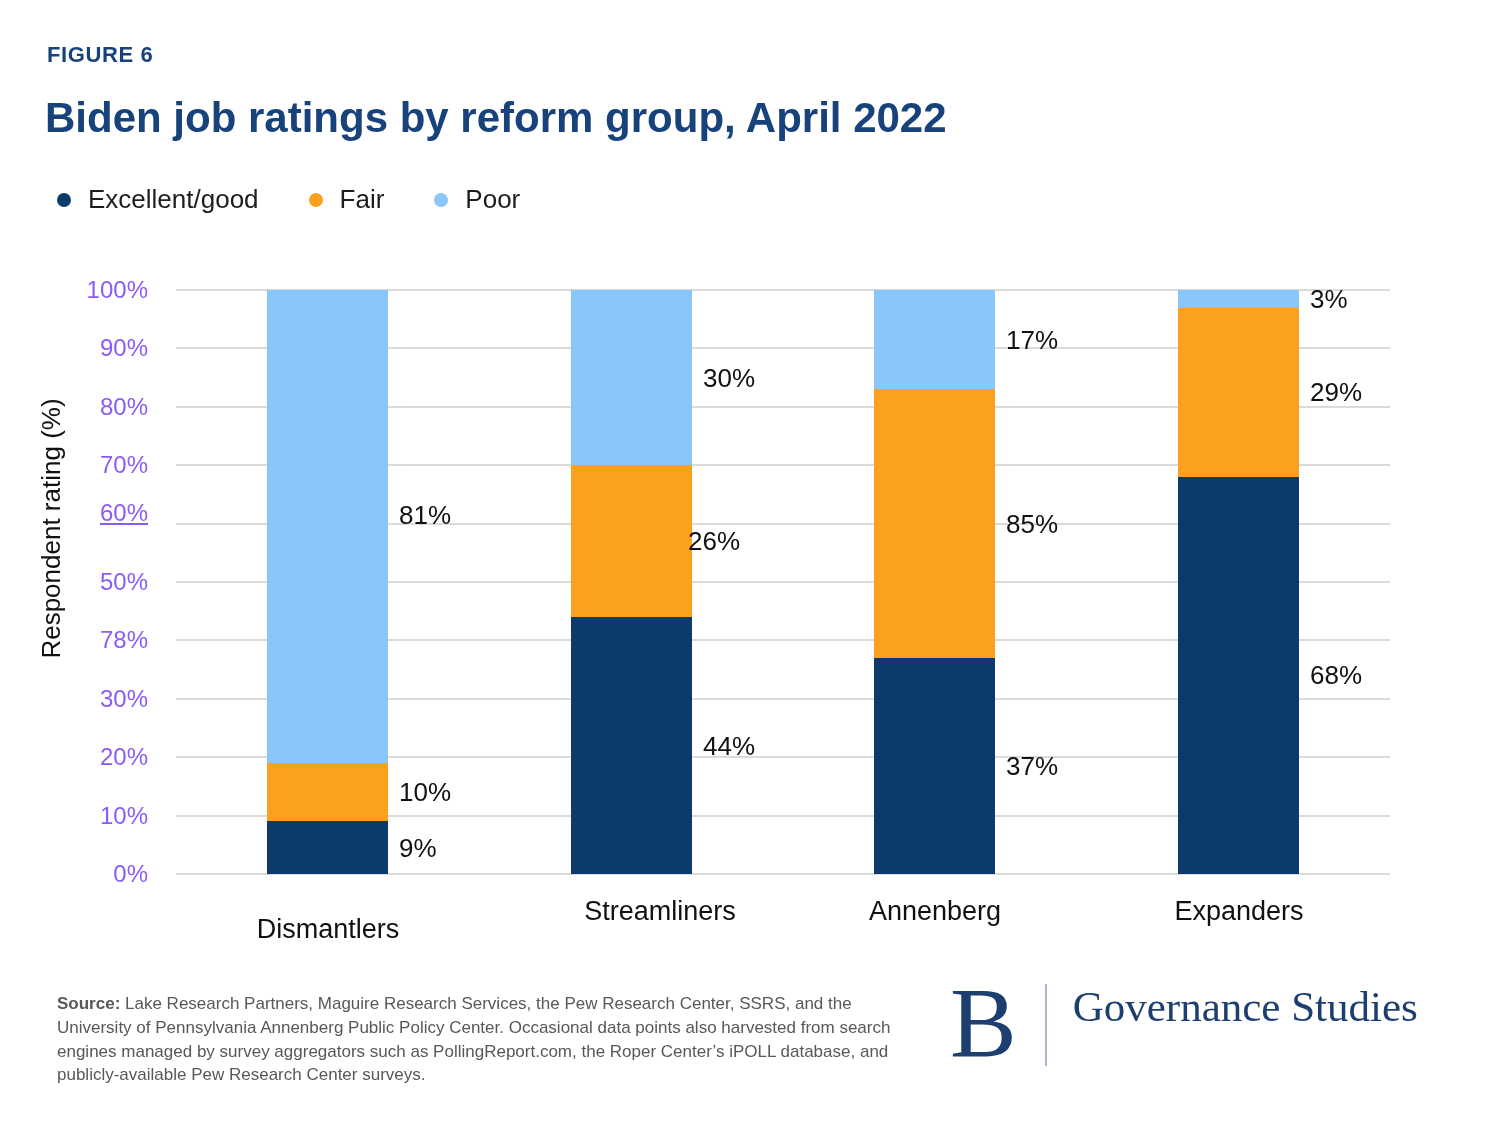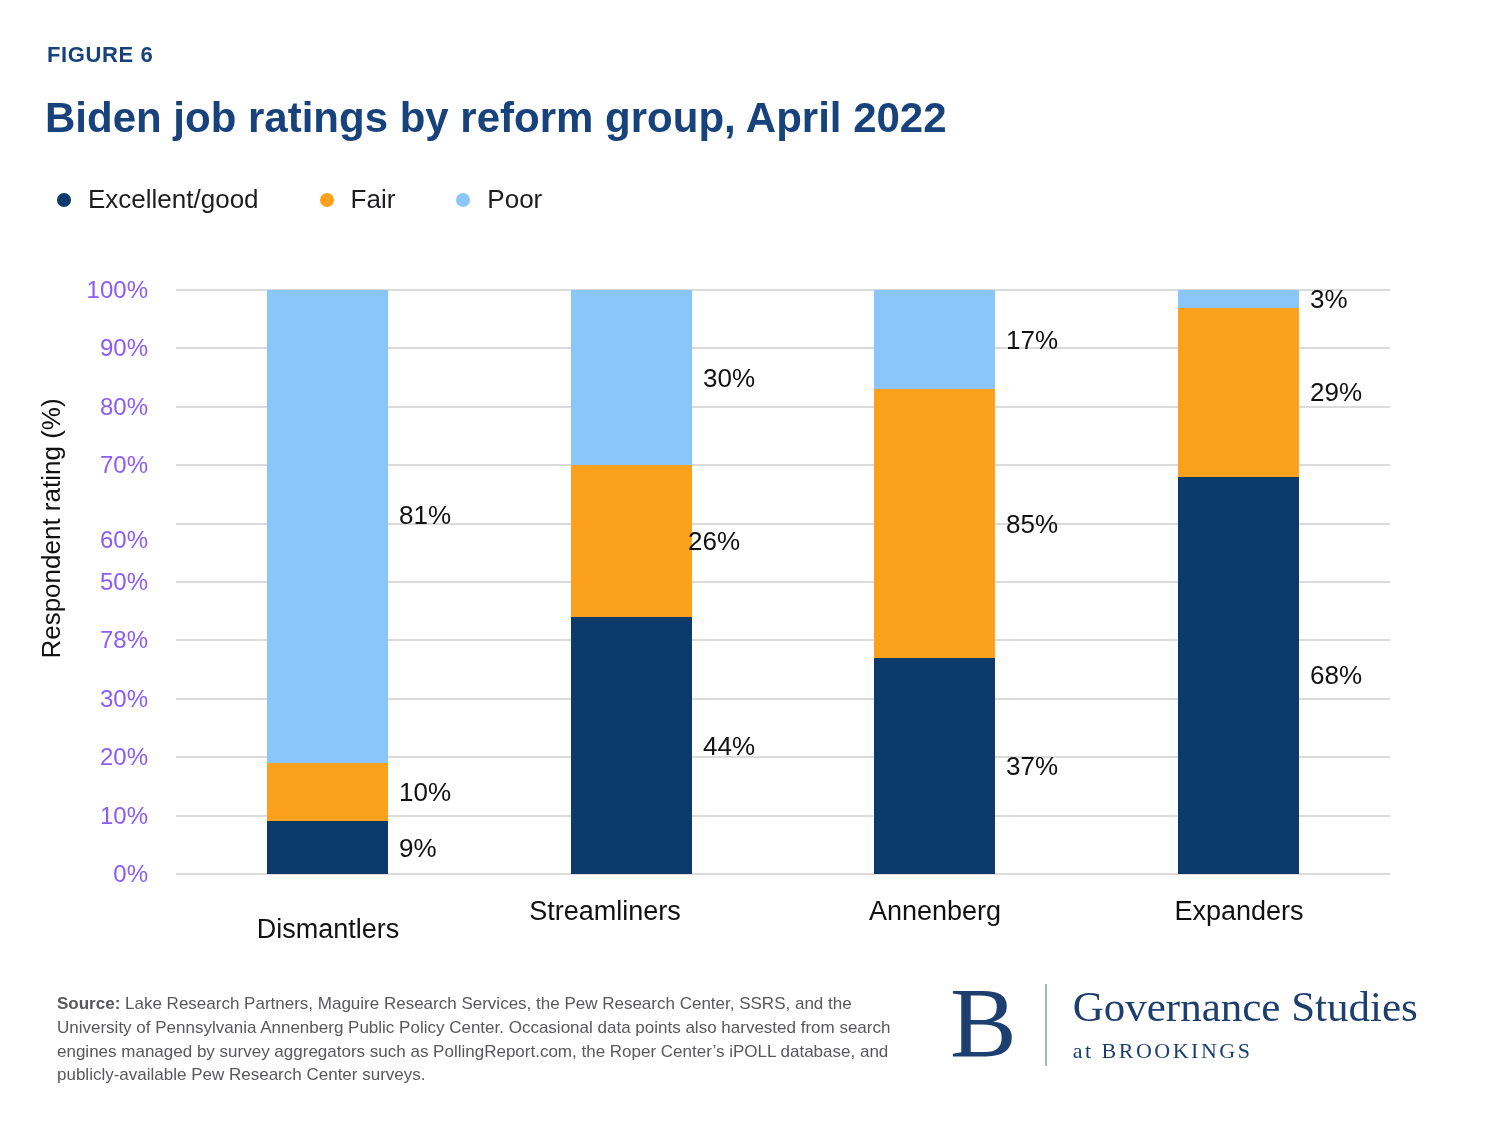--- a/index.html
+++ b/index.html
@@ -12,21 +12,21 @@
     position:absolute; left:47px; top:42px;
     font-size:22px; font-weight:600; letter-spacing:.6px;
     color:var(--title-navy);
   }
   .page-title {
     position:absolute; left:45px; top:94px;
     font-size:42px; font-weight:bold; color:var(--title-navy);
   }
   .legend {
     position:absolute; left:57px; top:184px;
-    display:flex; align-items:center;gap:11px;
+    display:flex; align-items:center;
   }
   .legend-item { display:flex; align-items:center; margin-right:50px; }
   .legend-dot { width:14px; height:14px; border-radius:50%; margin-right:17px; flex:0 0 auto; }
   .legend-label { font-size:26px; color:#1d1d1f; }
 
   .chart-area { position:absolute; left:0; top:270px; width:1500px; height:700px; }
   .gridline { position:absolute; left:176px; width:1214px; height:2px; background:var(--gridline); }
   .ytick { position:absolute; left:8px; width:140px; text-align:right; font-size:24px; color:#8b5cf6; line-height:26px; }
   .y-axis-title {
     position:absolute; left:-148px; top:242px; width:400px; height:33px;
@@ -83,21 +83,21 @@
   <div class="y-axis-title">Respondent rating (%)</div>
 <div class="gridline" style="top: 19px;"></div>
     <div class="ytick" style="top: 7px;">100%</div>
     <div class="gridline" style="top: 77px;"></div>
     <div class="ytick" style="top: 65px;">90%</div>
     <div class="gridline" style="top: 136px;"></div>
     <div class="ytick" style="top: 124px;">80%</div>
     <div class="gridline" style="top: 194px;"></div>
     <div class="ytick" style="top: 182px;">70%</div>
     <div class="gridline" style="top: 253px;"></div>
-    <div class="ytick" style="top: 257px;">60%</div>
+    <div class="ytick" style="top: 230px; text-decoration: underline;">60%</div>
     <div class="gridline" style="top: 311px;"></div>
     <div class="ytick" style="top: 299px;">50%</div>
     <div class="gridline" style="top: 369px;"></div>
     <div class="ytick" style="top: 357px;">78%</div>
     <div class="gridline" style="top: 428px;"></div>
     <div class="ytick" style="top: 416px;">30%</div>
     <div class="gridline" style="top: 486px;"></div>
     <div class="ytick" style="top: 474px;">20%</div>
     <div class="gridline" style="top: 545px;"></div>
     <div class="ytick" style="top: 533px;">10%</div>
@@ -109,21 +109,21 @@
     <div class="bar-label" style="left: 399px; top: 507px;">10%</div>
     <div class="bar-seg" style="left: 267px; top: 20px; height: 473.04px; background: rgb(139, 198, 251);"></div>
     <div class="bar-label" style="left: 399px; top: 230px;">81%</div>
     <div class="cat-label" style="left: 176px; width: 304px; top: 644px;">Dismantlers</div>
     <div class="bar-seg" style="left: 571px; top: 347.04px; height: 256.96px; background: rgb(12, 58, 107);"></div>
     <div class="bar-label" style="left: 703px; top: 461px;">44%</div>
     <div class="bar-seg" style="left: 571px; top: 195.2px; height: 151.84px; background: rgb(252, 161, 30);"></div>
     <div class="bar-label" style="left: 688px; top: 256px;">26%</div>
     <div class="bar-seg" style="left: 571px; top: 20px; height: 175.2px; background: rgb(139, 198, 251);"></div>
     <div class="bar-label" style="left: 703px; top: 93px;">30%</div>
-    <div class="cat-label" style="left: 453px; width: 304px; top: 626px;">Streamliners</div>
+    <div class="cat-label" style="left: 508px; width: 304px; top: 626px;">Streamliners</div>
     <div class="bar-seg" style="left: 874px; top: 387.92px; height: 216.08px; background: rgb(12, 58, 107);"></div>
     <div class="bar-label" style="left: 1006px; top: 481px;">37%</div>
     <div class="bar-seg" style="left: 874px; top: 119.28px; height: 268.64px; background: rgb(252, 161, 30);"></div>
     <div class="bar-label" style="left: 1006px; top: 239px;">85%</div>
     <div class="bar-seg" style="left: 874px; top: 20px; height: 99.28px; background: rgb(139, 198, 251);"></div>
     <div class="bar-label" style="left: 1006px; top: 55px;">17%</div>
     <div class="cat-label" style="left: 783px; width: 304px; top: 626px;">Annenberg</div>
     <div class="bar-seg" style="left: 1178px; top: 206.88px; height: 397.12px; background: rgb(12, 58, 107);"></div>
     <div class="bar-label" style="left: 1310px; top: 390px;">68%</div>
     <div class="bar-seg" style="left: 1178px; top: 37.52px; height: 169.36px; background: rgb(252, 161, 30);"></div>
@@ -133,15 +133,14 @@
     <div class="cat-label" style="left: 1087px; width: 304px; top: 626px;">Expanders</div>
   </div>
 
 <p class="source" style="margin:0;"><b>Source:</b><span> Lake Research Partners, Maguire Research Services, the Pew Research Center, SSRS, and the University of Pennsylvania Annenberg Public Policy Center. Occasional data points also harvested from search engines managed by survey aggregators such as PollingReport.com, the Roper Center’s iPOLL database, and publicly-available Pew Research Center surveys.</span></p>
 
 <div class="logo">
   <div class="logo-letter">B</div>
   <div class="logo-divider"></div>
   <div>
     <div class="logo-name">Governance Studies</div>
-    <div class="logo-tagline">at BROOKINGS</div>
   </div>
 </div>
 
 </body></html>

